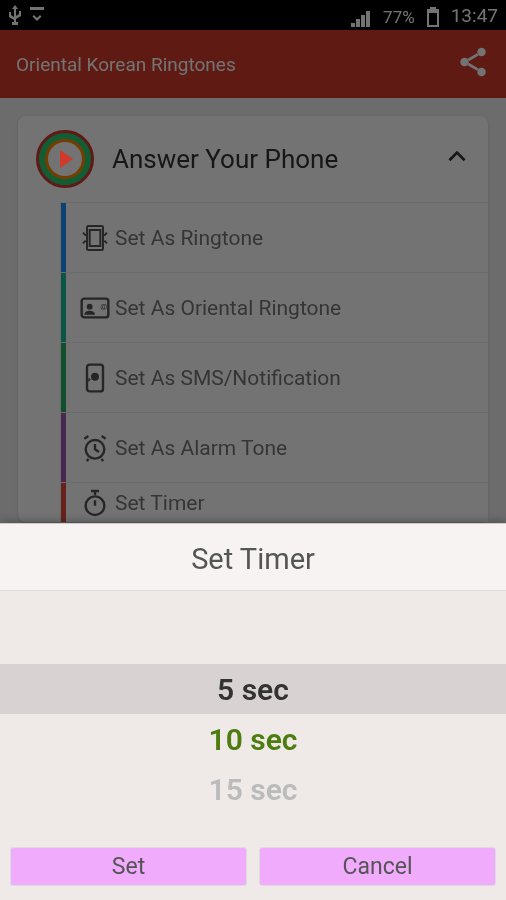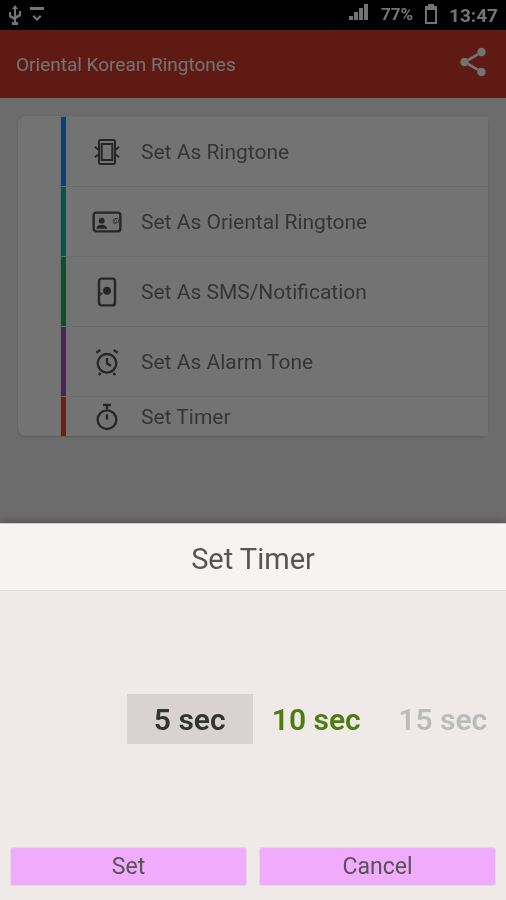--- a/index.html
+++ b/index.html
@@ -2,21 +2,21 @@
 <html><head>
 <meta charset="utf-8">
 <style>
   * { margin: 0; padding: 0; box-sizing: border-box; font-family: Roboto, Arial, sans-serif; }
   html, body { width: 506px; height: 900px; overflow: hidden; background: #000; }
   .screen { position: relative; width: 506px; height: 900px; background: #f0f0f0; }
 
   
   .status-bar { height: 30px; background: #000; color: #fff; display: flex; align-items: center; padding: 0 8px; font-size: 17px; }
   .status-left { display: flex; align-items: center; gap: 6px; }
-  .status-right { margin-left: auto; display: flex; align-items: flex-start; gap: 12px; font-weight: bold; }
+  .status-right { margin-left: auto; display: flex; align-items: flex-end; gap: 12px; }
   .status-bar svg { display: block; }
 
   
   .app-bar { height: 68px; background: #d13a2a; display: flex; align-items: center; padding: 0 16px; color: #fff; }
   .app-title { font-size: 19px; font-weight: 400; }
   .share-btn { margin-left: auto; }
 
   
   .content { padding: 18px; background: #efefef; height: calc(100% - 98px); }
   .card {
@@ -31,21 +31,21 @@
     background: radial-gradient(circle at 50% 50%, #ffec5c 0 12px, #ff8a00 12px 20px, #2ecc71 20px 26px, #3498db 26px 32px);
     overflow: hidden;
   }
   .play-circle::after {
     content: ""; position: absolute; width: 34px; height: 34px; background: #fff; border-radius: 50%;
   }
   .play-tri { position: absolute; z-index: 2; width: 0; height: 0; border-left: 13px solid #d13a2a; border-top: 9px solid transparent; border-bottom: 9px solid transparent; margin-left: 3px; }
   .track-title { font-size: 26px; color: #333; flex: 1; }
   .chevron { color: #444; }
   .option {
-    display: flex; align-items: center; height: 70px; padding: 0 26px; gap: 14px;
+    display: flex; align-items: center; height: 70px; padding: 0 14px; gap: 0;
     border-top: 1px solid #eee; position: relative;
   }
   .option .bar { position: absolute; left: 0; top: 0; bottom: 0; width: 5px; }
   .option .icon { width: 40px; display:flex; justify-content:center; color:#555; }
   .option .label { font-size: 21px; color: #777; }
   .options-wrap { margin-left: 42px; background:#fff; border-left:1px solid #eee; }
 
   
   .dim { position: absolute; inset: 0; background: rgba(0,0,0,0.55); }
 
@@ -53,21 +53,21 @@
   .dialog {
     position: absolute; left: 0; right: 0; bottom: 0;
     background: #efe9e8; border-top: 1px solid #ccc;
     box-shadow: 0 -2px 8px rgba(0,0,0,0.25);
   }
   .dialog-title {
     text-align: center; font-size: 29px; color: #555; padding: 18px 0 14px;
     background: #f7f3f2; border-bottom: 1px solid #ddd;
   }
   .picker {
-    height: 220px; display: flex; flex-direction: row; justify-content: center; align-items: center;
+    height: 220px; display: flex; flex-direction: column; justify-content: center; align-items: center;
     position: relative; margin: 18px 0 10px;
   }
   .picker .row { height: 50px; display:flex; align-items:center; justify-content:center; width:100%; font-size: 30px; font-weight: 600; }
   .picker .sel { background: #d8d3d2; color: #333; }
   .picker .near { color: #4d7c0f; }
   .picker .far { color: #bbb; }
   .dialog-actions { display: flex; gap: 12px; padding: 8px 10px 14px; }
   .dialog-actions button {
     flex: 1; height: 39px; background: #f0abfc; border: 1px solid #ddd; border-radius: 3px;
     font-size: 23px; color: #555; cursor: pointer;
@@ -115,20 +115,31 @@
           <circle cx="18" cy="5" r="3"></circle>
           <circle cx="6" cy="12" r="3"></circle>
           <circle cx="18" cy="19" r="3"></circle>
           <path d="M8.6 10.6l6.8-4M8.6 13.4l6.8 4" stroke="#fff" stroke-width="2"></path>
         </svg>
     </div>
   </div>
 
   <div class="content">
     <div class="card">
+      <div class="track-header">
+        <div class="play-circle">
+          <div class="play-tri"></div>
+        </div>
+        <div class="track-title">Answer Your Phone</div>
+        <div class="chevron">
+          <svg width="26" height="26" viewBox="0 0 24 24" fill="none" stroke="#333" stroke-width="2.5">
+              <path d="M5 15l7-7 7 7"></path>
+            </svg>
+        </div>
+      </div>
 
       <div class="options-wrap">
         <div class="option">
           <div class="bar" style="background:#1e90ff"></div>
           <div class="icon">
             <svg width="32" height="32" viewBox="0 0 24 24" fill="#555">
                 <path d="M7 3h10a1 1 0 011 1v16a1 1 0 01-1 1H7a1 1 0 01-1-1V4a1 1 0 011-1zm1 3v12h8V6zM3 8l2 2M21 8l-2 2M3 16l2-2M21 16l-2-2" stroke="#555" stroke-width="1.5" fill="none"></path>
               </svg>
           </div>
           <div class="label">Set As Ringtone</div>

